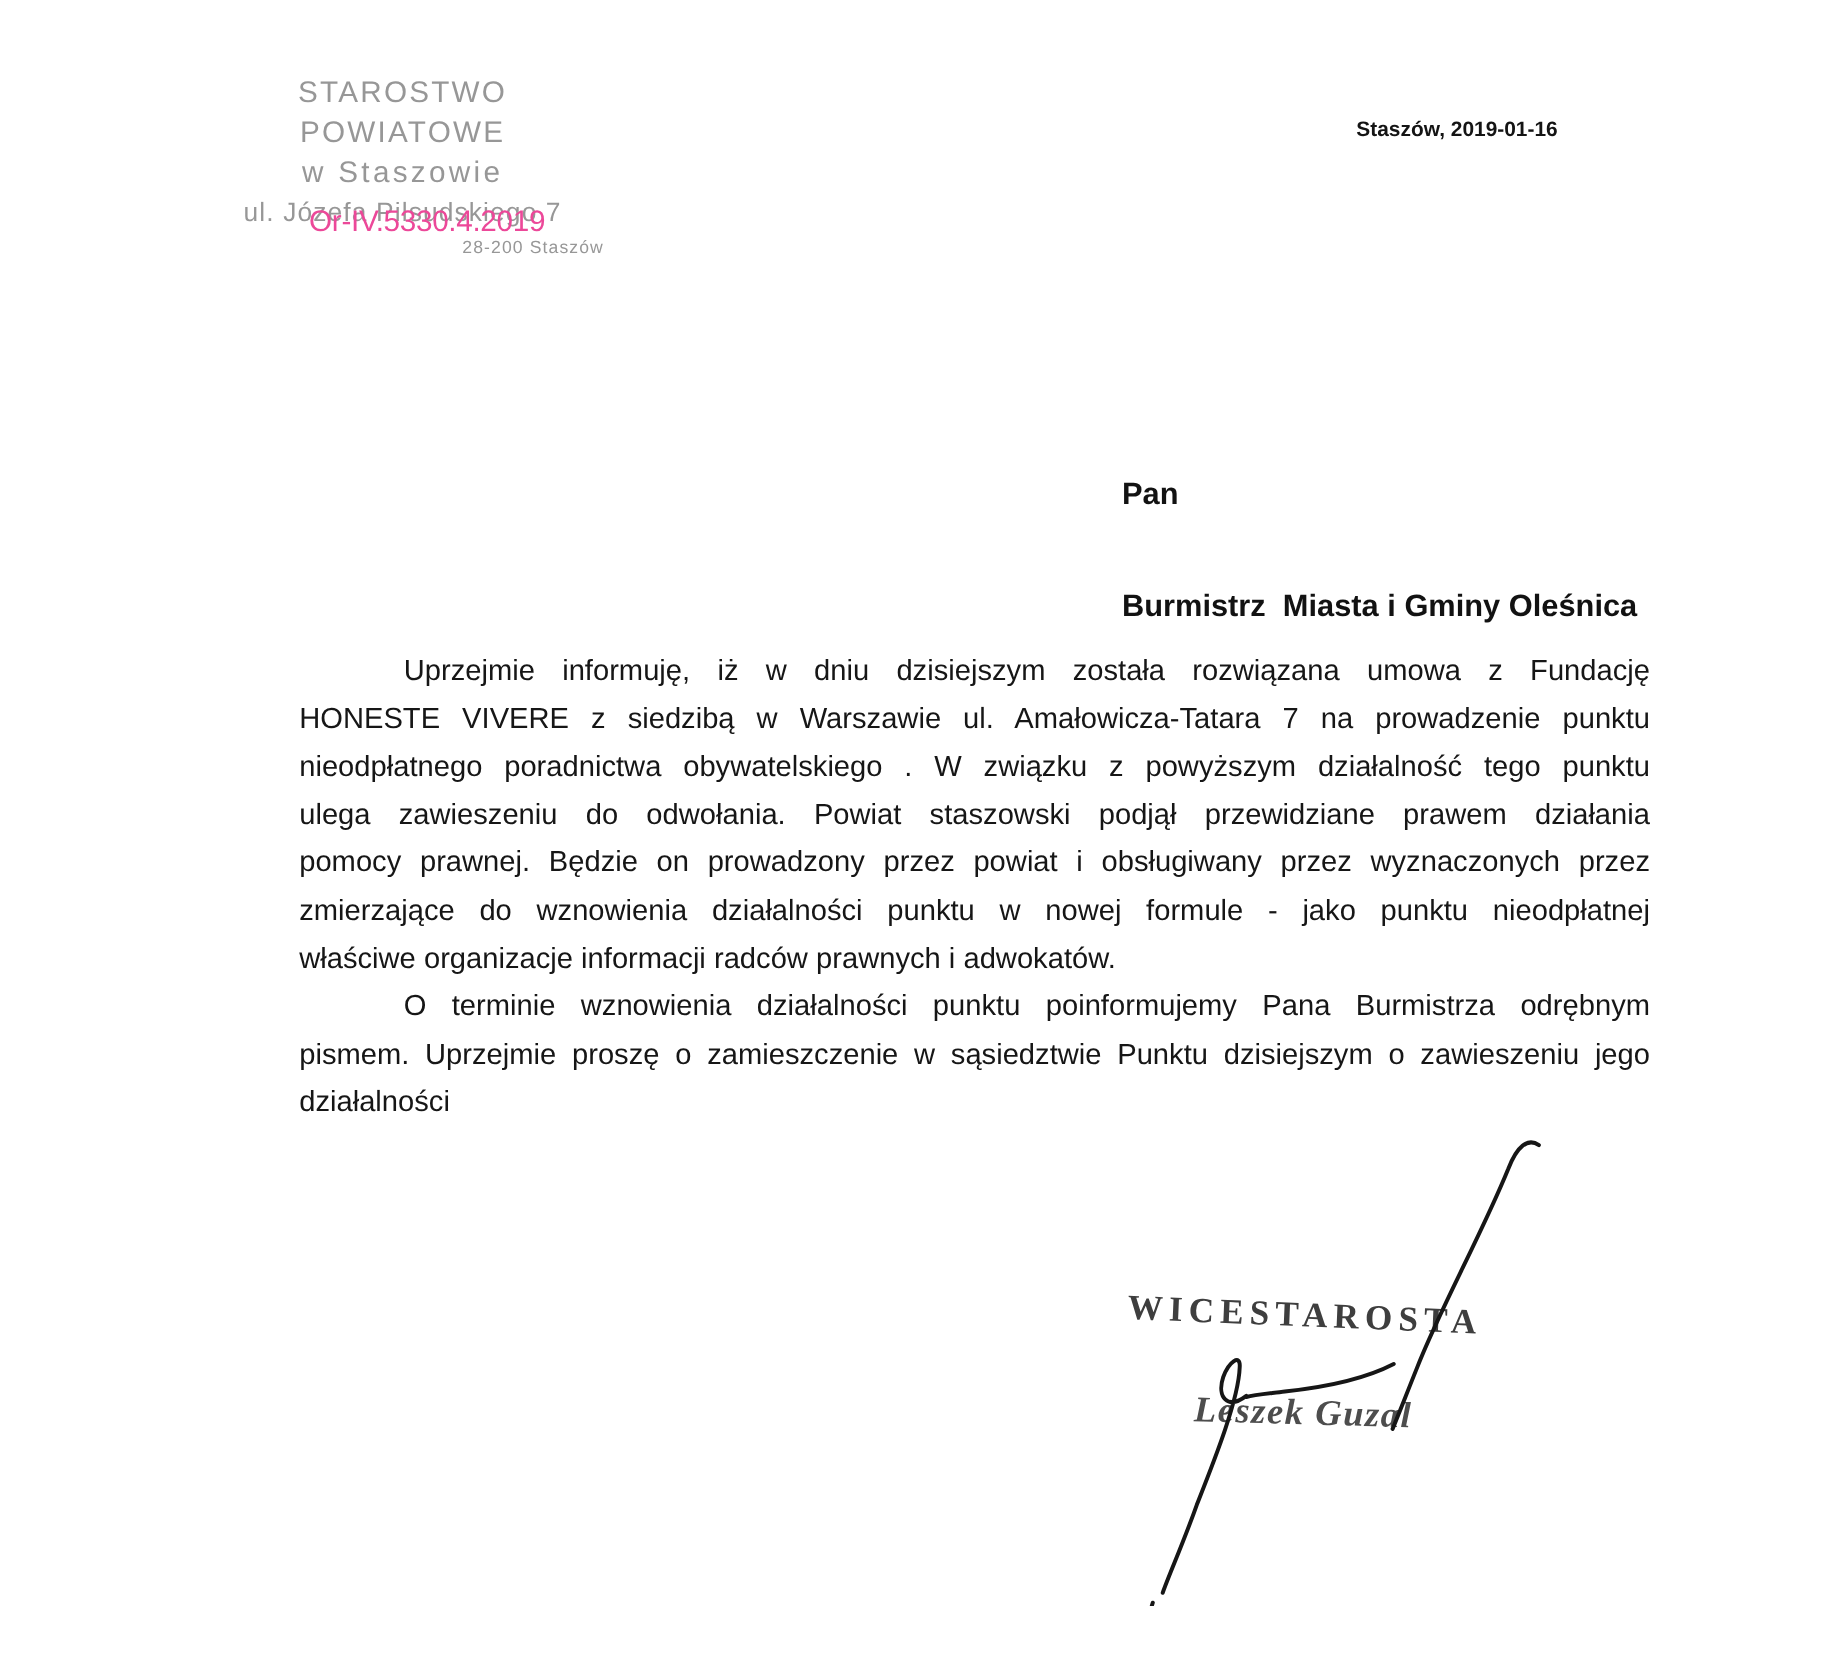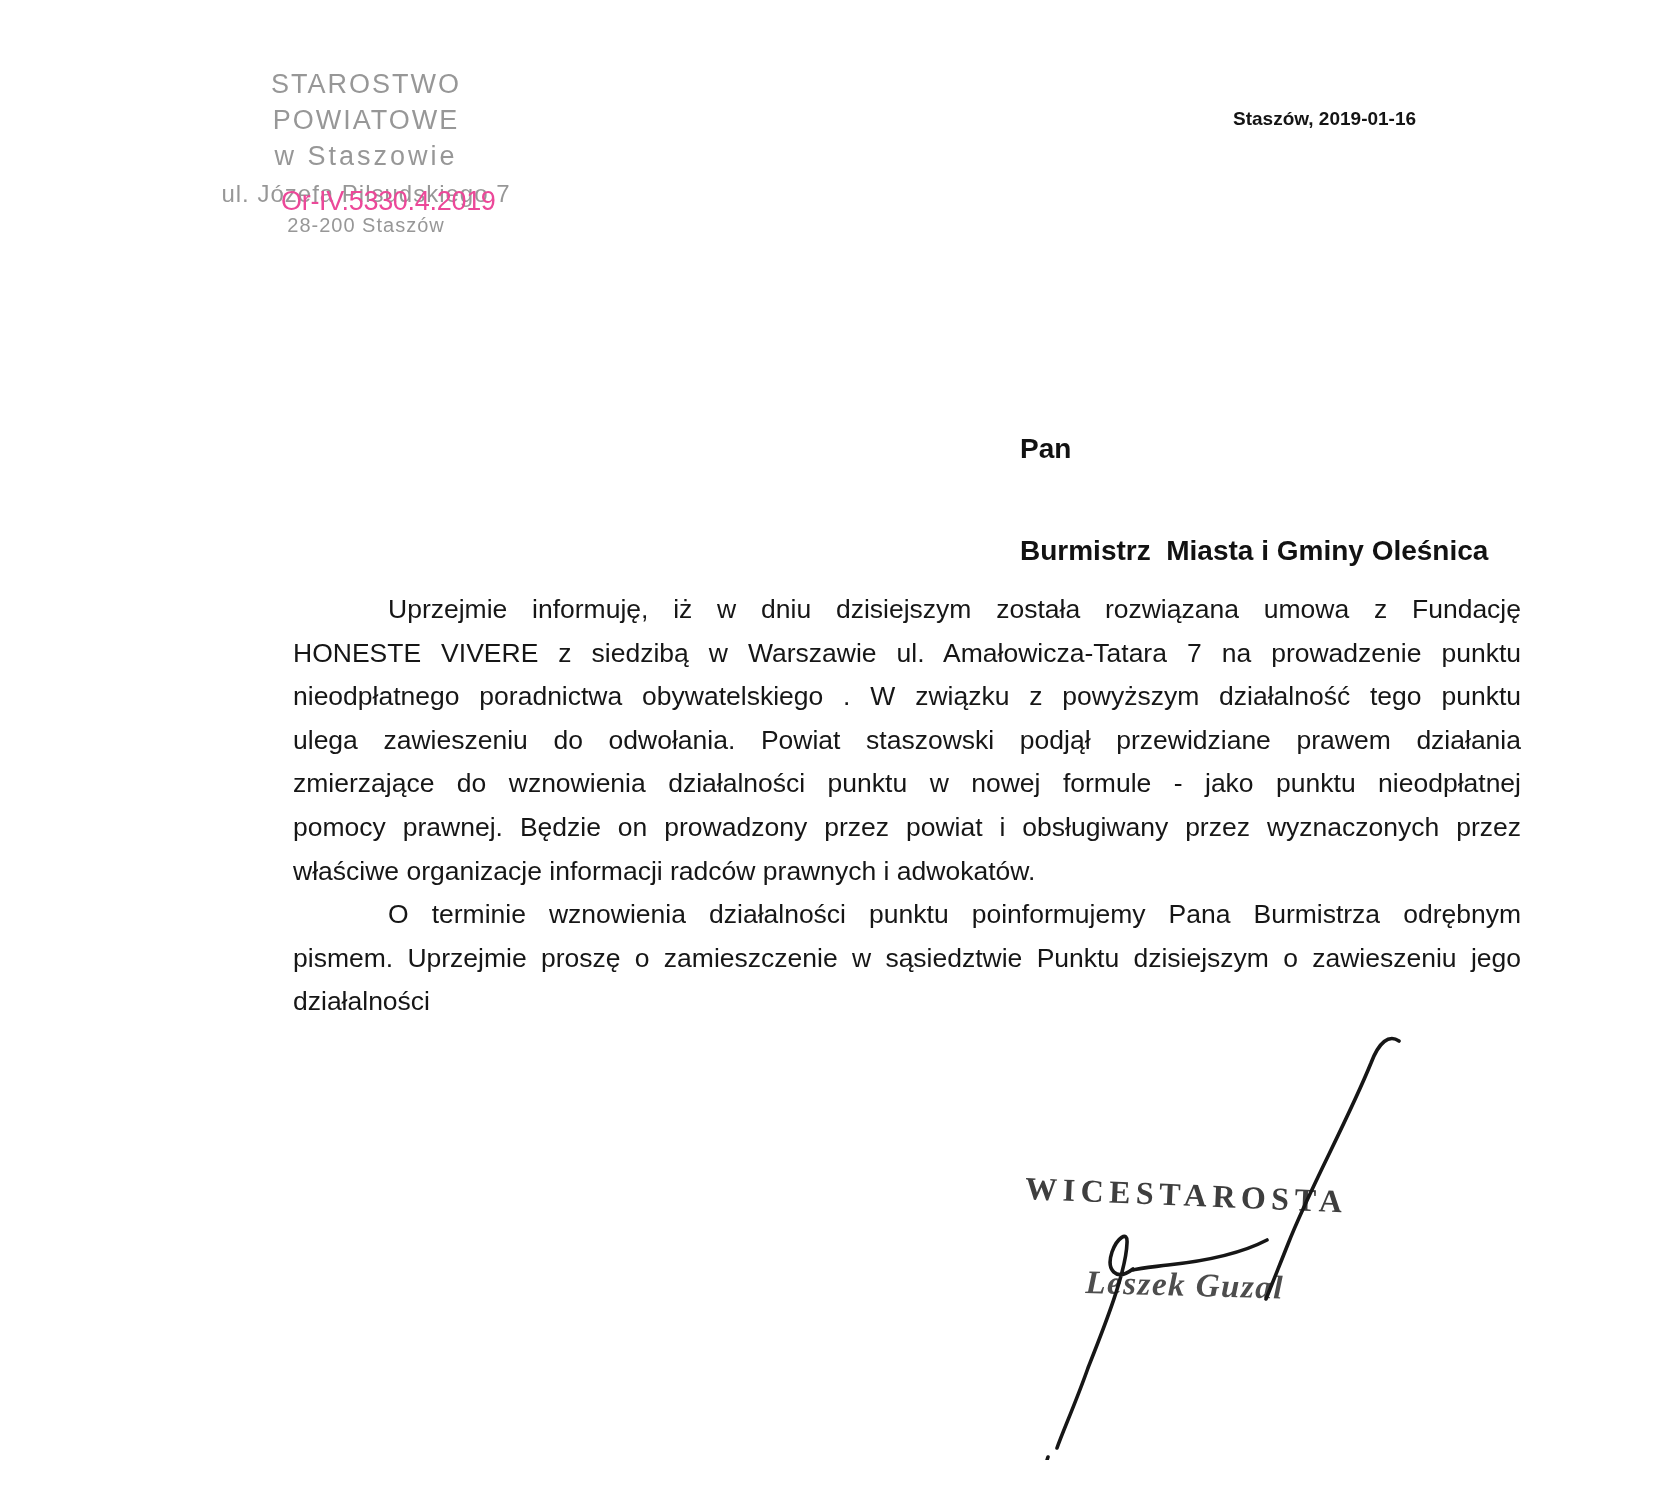--- a/index.html
+++ b/index.html
@@ -12,41 +12,41 @@
     overflow:hidden;
   }
   
   .sender-stamp{
     position:absolute;left:183px;top:66px;width:366px;
     text-align:center;color:#8f8f8f;opacity:.92;
   }
   .sender-stamp .org1{font-size:27px;letter-spacing:2px;line-height:36px;}
   .sender-stamp .org2{font-size:27px;letter-spacing:3px;line-height:36px;}
   .sender-stamp .adr1{font-size:24px;letter-spacing:1px;line-height:33px;margin-top:3px;}
-  .sender-stamp .adr2{font-size:20px;letter-spacing:1px;line-height:31px;}
+  .sender-stamp .adr2{font-size:16px;letter-spacing:1px;line-height:31px;text-align:right;}
   
   .ref-number{
     position:absolute;left:281px;top:186px;
     font-size:27px;font-weight:normal;color:#ec4899;letter-spacing:-0.3px;
   }
   
   .dateline{
     position:absolute;left:1233px;top:108px;
     font-size:19px;font-weight:bold;color:#141414;
   }
   
   .recipient{
     position:absolute;left:1020px;top:364px;
     font-size:28px;font-weight:bold;line-height:34px;color:#121212;
     white-space:pre-wrap;
   }
   
   .body-text{
     position:absolute;left:272px;top:588px;width:1228px;
-    font-size:26.5px;line-height:43.6px;color:#161616;margin-left:21px;
+    font-size:26.5px;line-height:43.6px;color:#161616;
   }
   .body-line{text-align:justify;text-align-last:justify;}
   .body-line.para-end{text-align:left;text-align-last:left;}
   .body-line.indent{padding-left:95px;}
   
   .sig-title{
     position:absolute;left:1026px;top:1170px;
     font-family:"Liberation Serif",serif;font-weight:bold;
     font-size:32px;letter-spacing:5.5px;color:#2e2e2e;
     transform:rotate(2.4deg);transform-origin:left top;
@@ -80,22 +80,22 @@
   <div class="recipient">
     <div>Pan</div>
     <div>Burmistrz  Miasta i Gminy Oleśnica</div>
   </div>
 
   <div class="body-text">
     <div class="body-line indent">Uprzejmie informuję, iż w  dniu dzisiejszym  została rozwiązana umowa z  Fundację</div>
     <div class="body-line">HONESTE VIVERE z siedzibą  w  Warszawie  ul. Amałowicza-Tatara 7  na prowadzenie punktu</div>
     <div class="body-line">nieodpłatnego poradnictwa obywatelskiego .  W związku z powyższym  działalność tego punktu</div>
     <div class="body-line">ulega zawieszeniu do odwołania.  Powiat  staszowski  podjął przewidziane prawem działania</div>
+    <div class="body-line">pomocy prawnej. Będzie on  prowadzony przez powiat i obsługiwany  przez wyznaczonych przez</div>
     <div class="body-line">zmierzające do  wznowienia działalności punktu w nowej formule -  jako punktu nieodpłatnej</div>
-    <div class="body-line">pomocy prawnej. Będzie on  prowadzony przez powiat i obsługiwany  przez wyznaczonych przez</div>
     <div class="body-line para-end">właściwe organizacje informacji radców prawnych i adwokatów.</div>
     <div class="body-line indent">O terminie wznowienia  działalności punktu  poinformujemy Pana Burmistrza  odrębnym</div>
     <div class="body-line">pismem.  Uprzejmie proszę  o zamieszczenie w sąsiedztwie Punktu  dzisiejszym  o zawieszeniu jego</div>
     <div class="body-line para-end">działalności</div>
   </div>
 
   <div class="sig-title">WICESTAROSTA</div>
   <div class="sig-name">Leszek Guzal</div>
 
   <svg class="sig-svg" width="420" height="440" viewBox="0 0 420 440">

